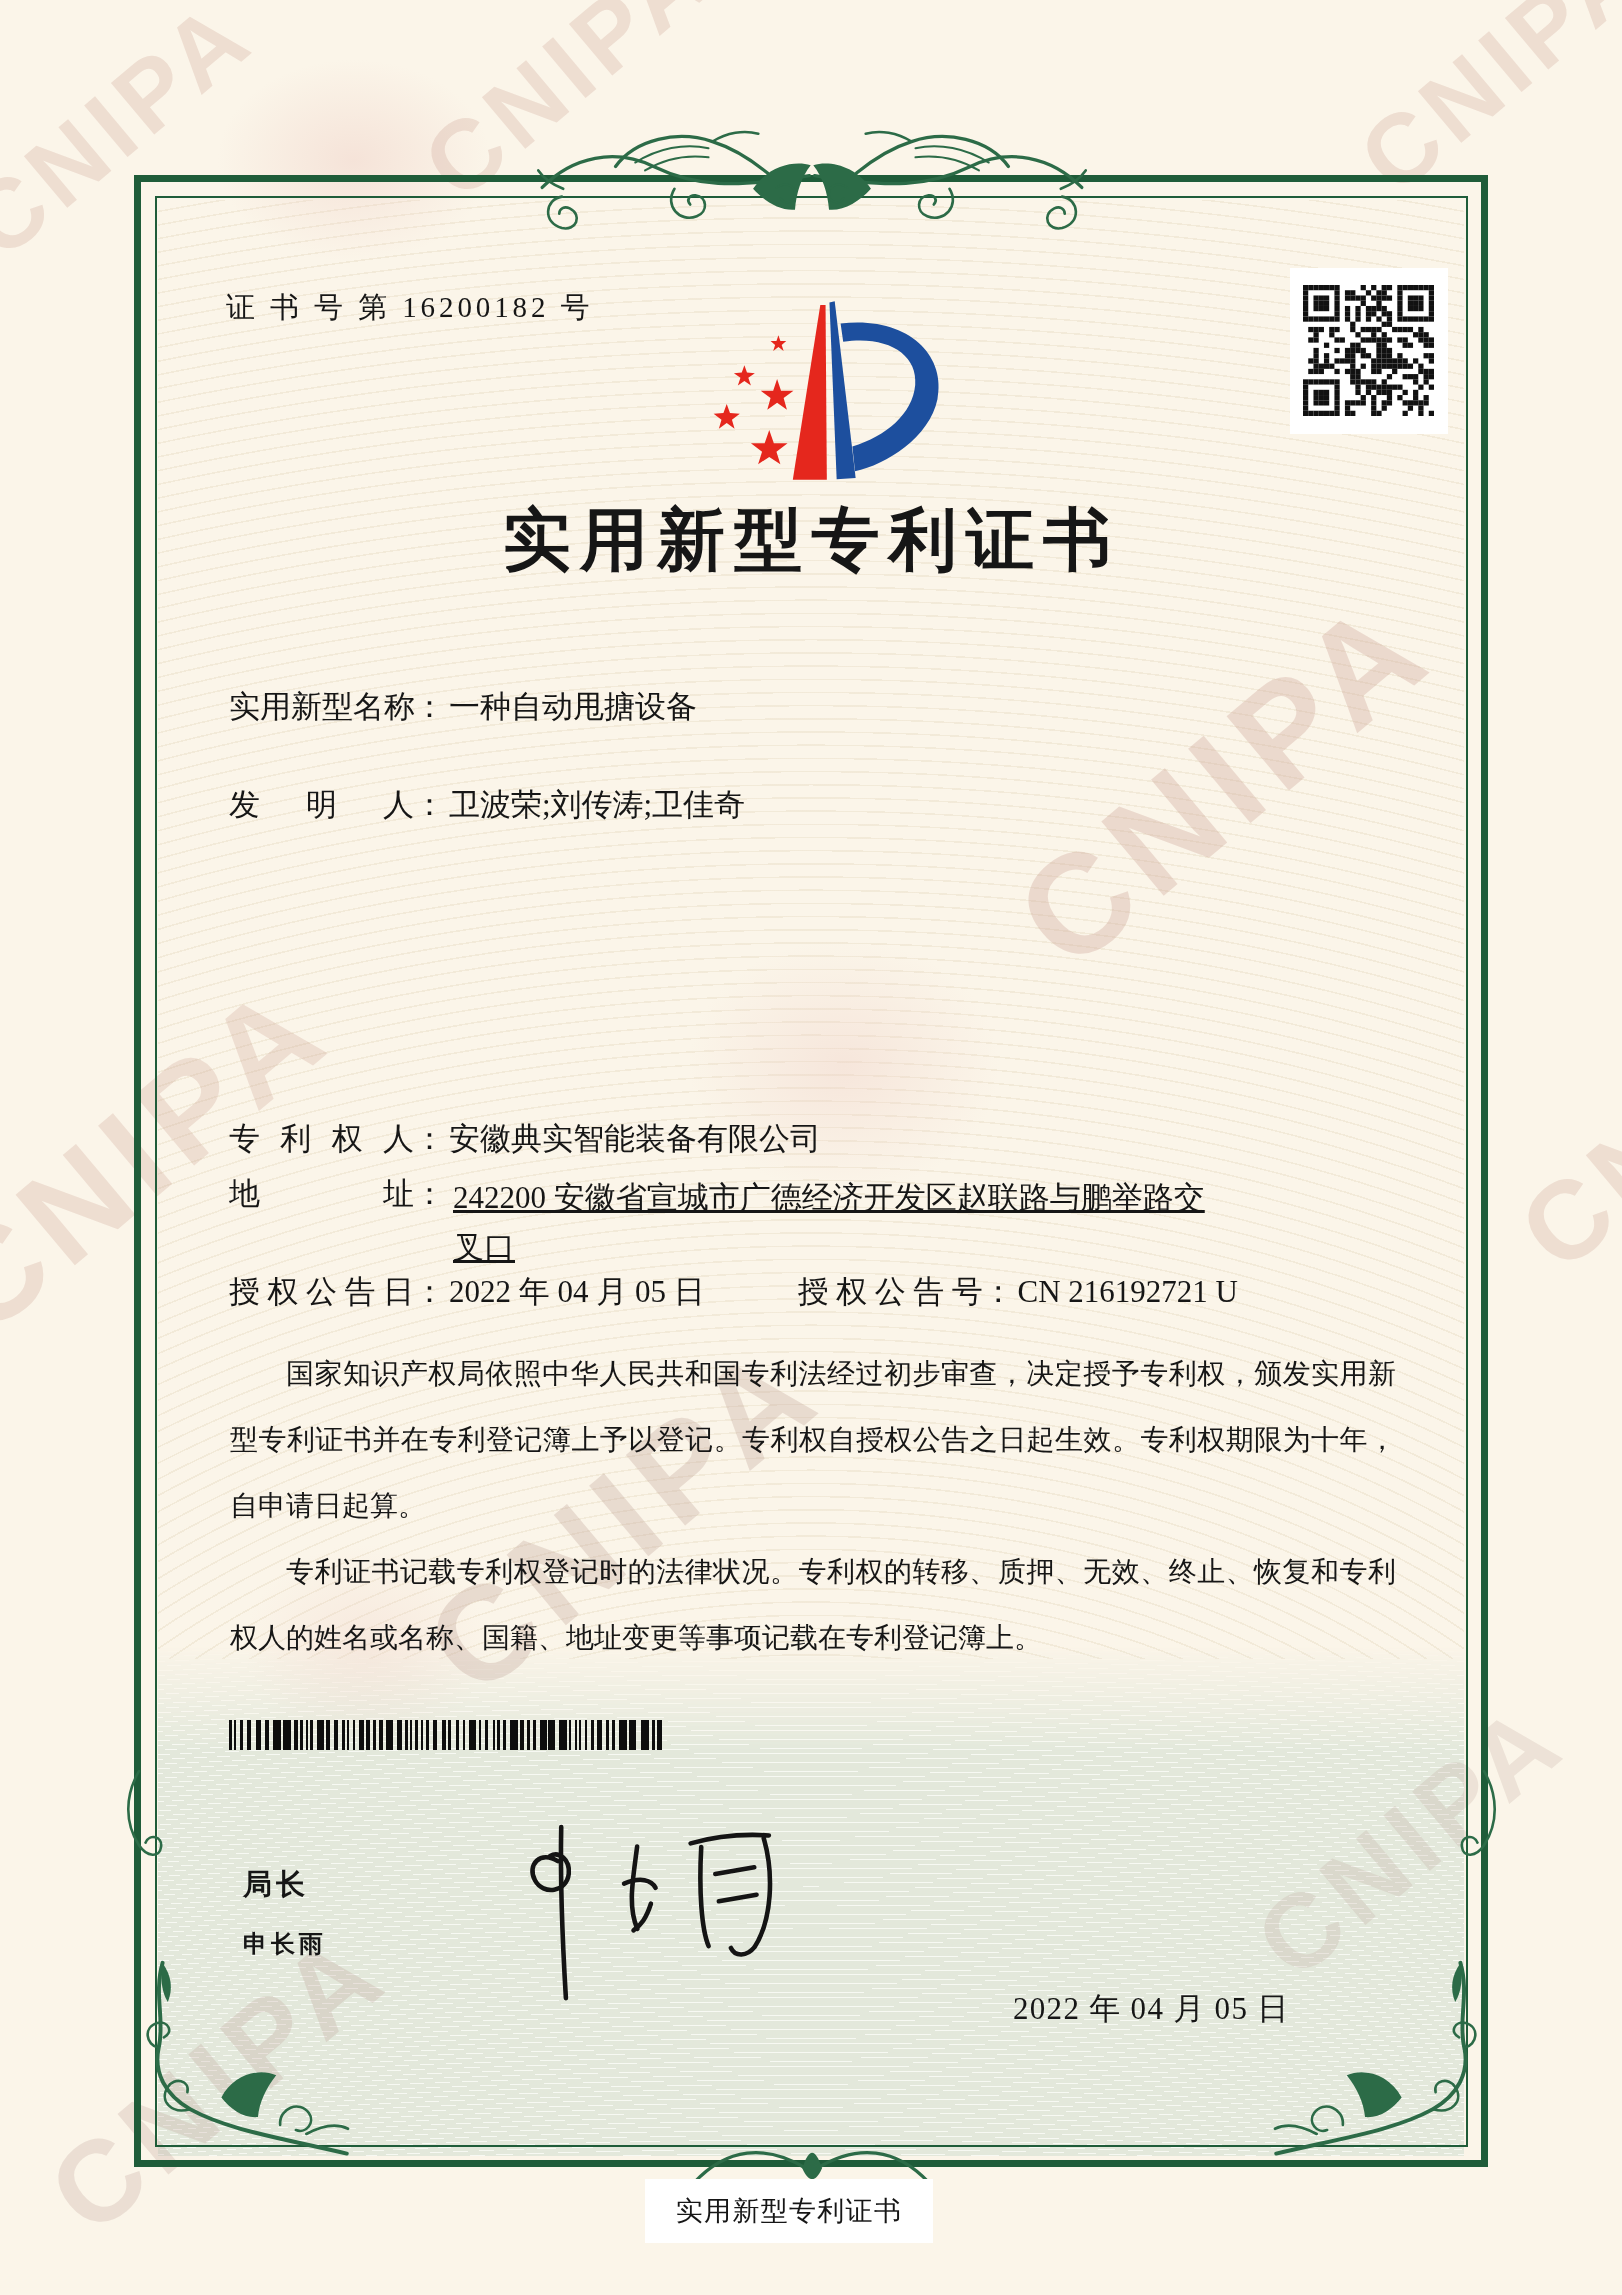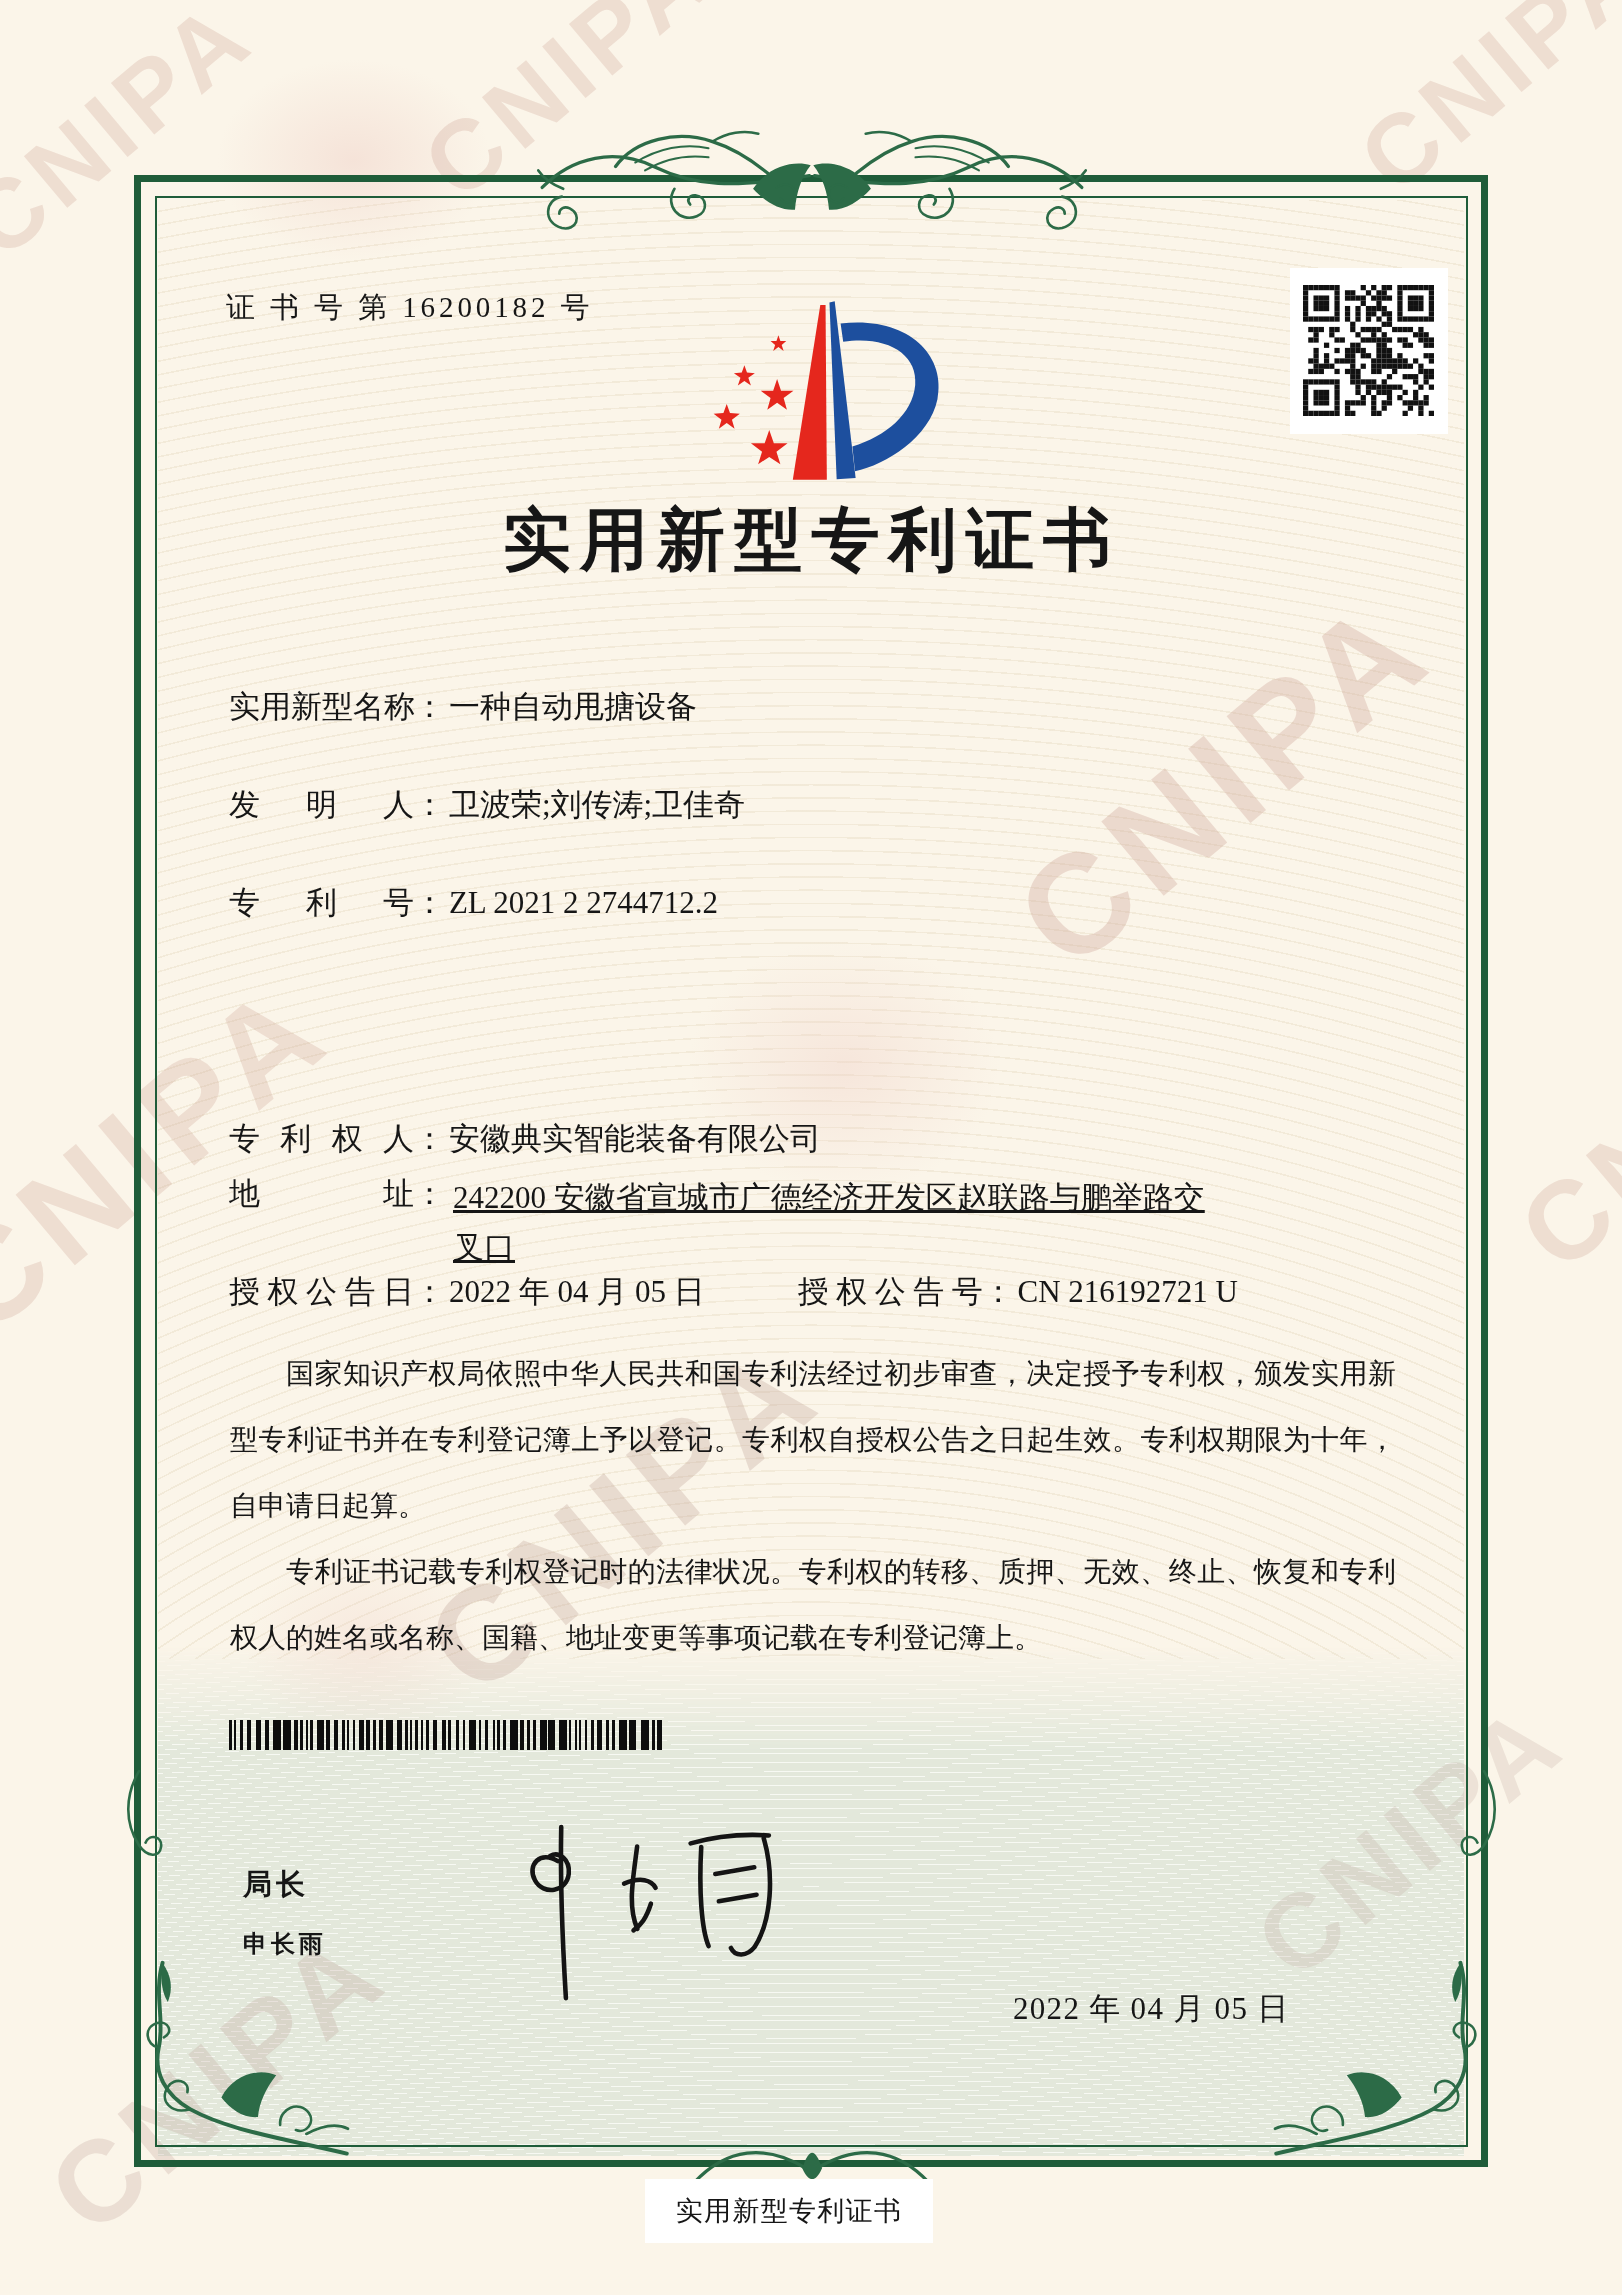--- a/index.html
+++ b/index.html
@@ -485,23 +485,20 @@
   </div>
 
   <div class="title">实用新型专利证书</div>
 
   <div class="row r1">
     <span class="lbl">实用新型名称</span><span>：</span><span class="val">一种自动甩搪设备</span>
   </div>
   <div class="row r2">
     <span class="lbl">发明人</span><span>：</span><span class="val">卫波荣;刘传涛;卫佳奇</span>
   </div>
-  <div class="row r3">
-    <span class="lbl">专利号</span><span>：</span><span class="val">ZL 2021 2 2744712.2</span>
-  </div>
   <div class="row r5">
     <span class="lbl">专利权人</span><span>：</span><span class="val">安徽典实智能装备有限公司</span>
   </div>
   <div class="row r6">
     <span class="lbl">地址</span><span>：</span><span class="addrval"><span>242200 安徽省宣城市广德经济开发区赵联路与鹏举路交</span><br><span>叉口</span></span>
   </div>
   <div class="row r7">
     <span class="lbl">授权公告日</span><span>：</span><span class="val">2022 年 04 月 05 日</span><span class="g2"><span class="lbl">授权公告号</span><span>：</span><span class="val">CN 216192721 U</span></span>
   </div>
 

